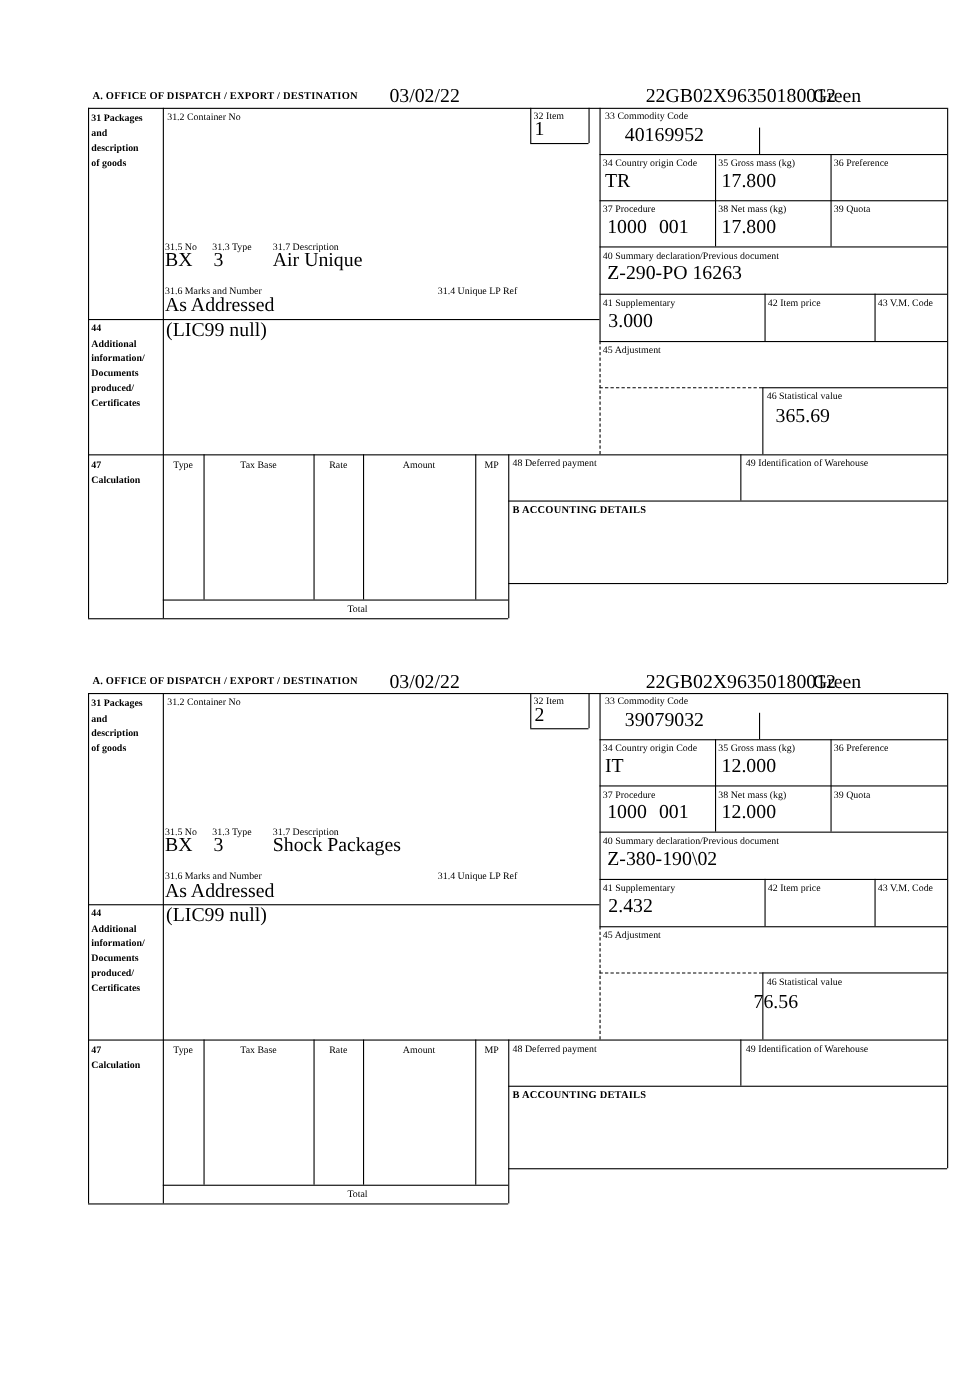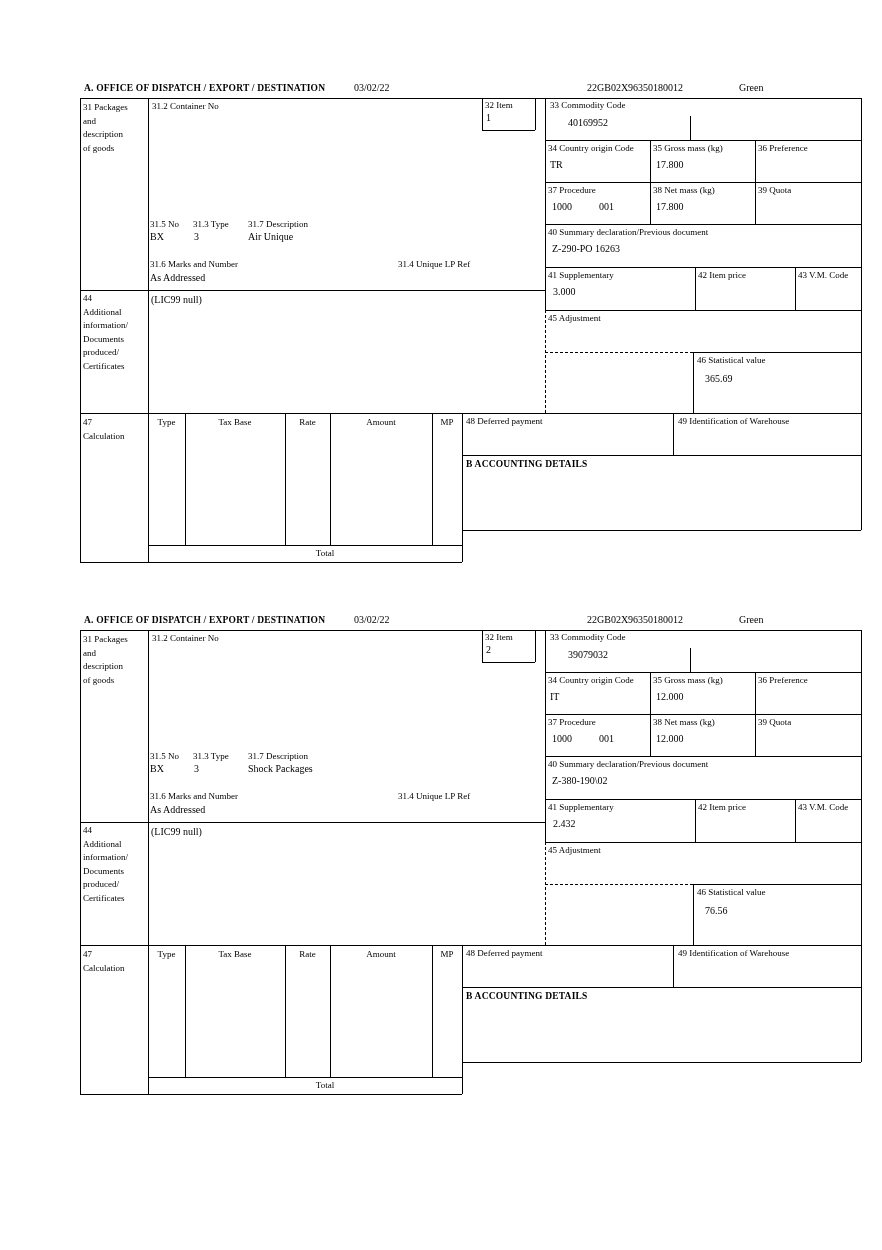--- a/index.html
+++ b/index.html
@@ -8,23 +8,23 @@
     width:882px; height:1250px; position:relative; overflow:hidden;
     font-family:"Liberation Serif", serif; color:#000;
   }
   .page { position:absolute; left:0; top:0; width:882px; height:1250px; background:#fff; }
   .block { position:absolute; left:80px; width:782px; height:482px; }
   .hl { position:absolute; height:0; border-top:1px solid #000; }
   .vl { position:absolute; width:0; border-left:1px solid #000; }
   .hl.dash { border-top-style:dashed; }
   .vl.dash { border-left-style:dashed; }
   .lbl { position:absolute; font-size:9px; line-height:11px; white-space:nowrap; }
-  .lines div { line-height:13.5px; white-space:nowrap; }
+  .lines div { line-height:13.5px; white-space:nowrap;font-weight:bold; }
   .ctr { text-align:center; }
-  .val { position:absolute; font-size:10px; line-height:15px; white-space:nowrap;font-family:Liberation Serif, serif; }
+  .val { position:absolute; font-size:18px; line-height:15px; white-space:nowrap;font-family:Liberation Serif, serif; }
   .hdr { position:absolute; font-size:9.5px; font-weight:bold; letter-spacing:.2px; white-space:nowrap; }
 </style>
 </head>
 <body>
 
 <div class="page">
 
 <section class="block" style="top: 80px;">
 
   <div class="hdr" style="left:4px;top:3px">A.  OFFICE OF DISPATCH / EXPORT / DESTINATION</div>
@@ -245,21 +245,21 @@
   <div class="val" style="left:472px;top:161px">Z-380-190\02</div>
 
   <div class="lbl" style="left:468px;top:190px">41 Supplementary</div>
   <div class="val" style="left:473px;top:204px">2.432</div>
   <div class="lbl" style="left:618px;top:190px">42 Item price</div>
   <div class="lbl" style="left:718px;top:190px">43 V.M. Code</div>
 
   <div class="lbl" style="left:468px;top:233px">45 Adjustment</div>
 
   <div class="lbl" style="left:617px;top:275px">46 Statistical value</div>
-  <div class="val" style="left:625px;top:291px">76.56</div>
+  <div class="val" style="left:605px;top:291px">76.56</div>
 
   <div class="lbl ctr" style="left:68px;top:337px;width:37px">Type</div>
   <div class="lbl ctr" style="left:105px;top:337px;width:100px">Tax Base</div>
   <div class="lbl ctr" style="left:205px;top:337px;width:45px">Rate</div>
   <div class="lbl ctr" style="left:250px;top:337px;width:102px">Amount</div>
   <div class="lbl ctr" style="left:352px;top:337px;width:30px">MP</div>
   <div class="lbl ctr" style="left:170px;top:468px;width:150px">Total</div>
 
   <div class="lbl" style="left:386px;top:336px">48 Deferred payment</div>
   <div class="lbl" style="left:598px;top:336px">49 Identification of Warehouse</div>

